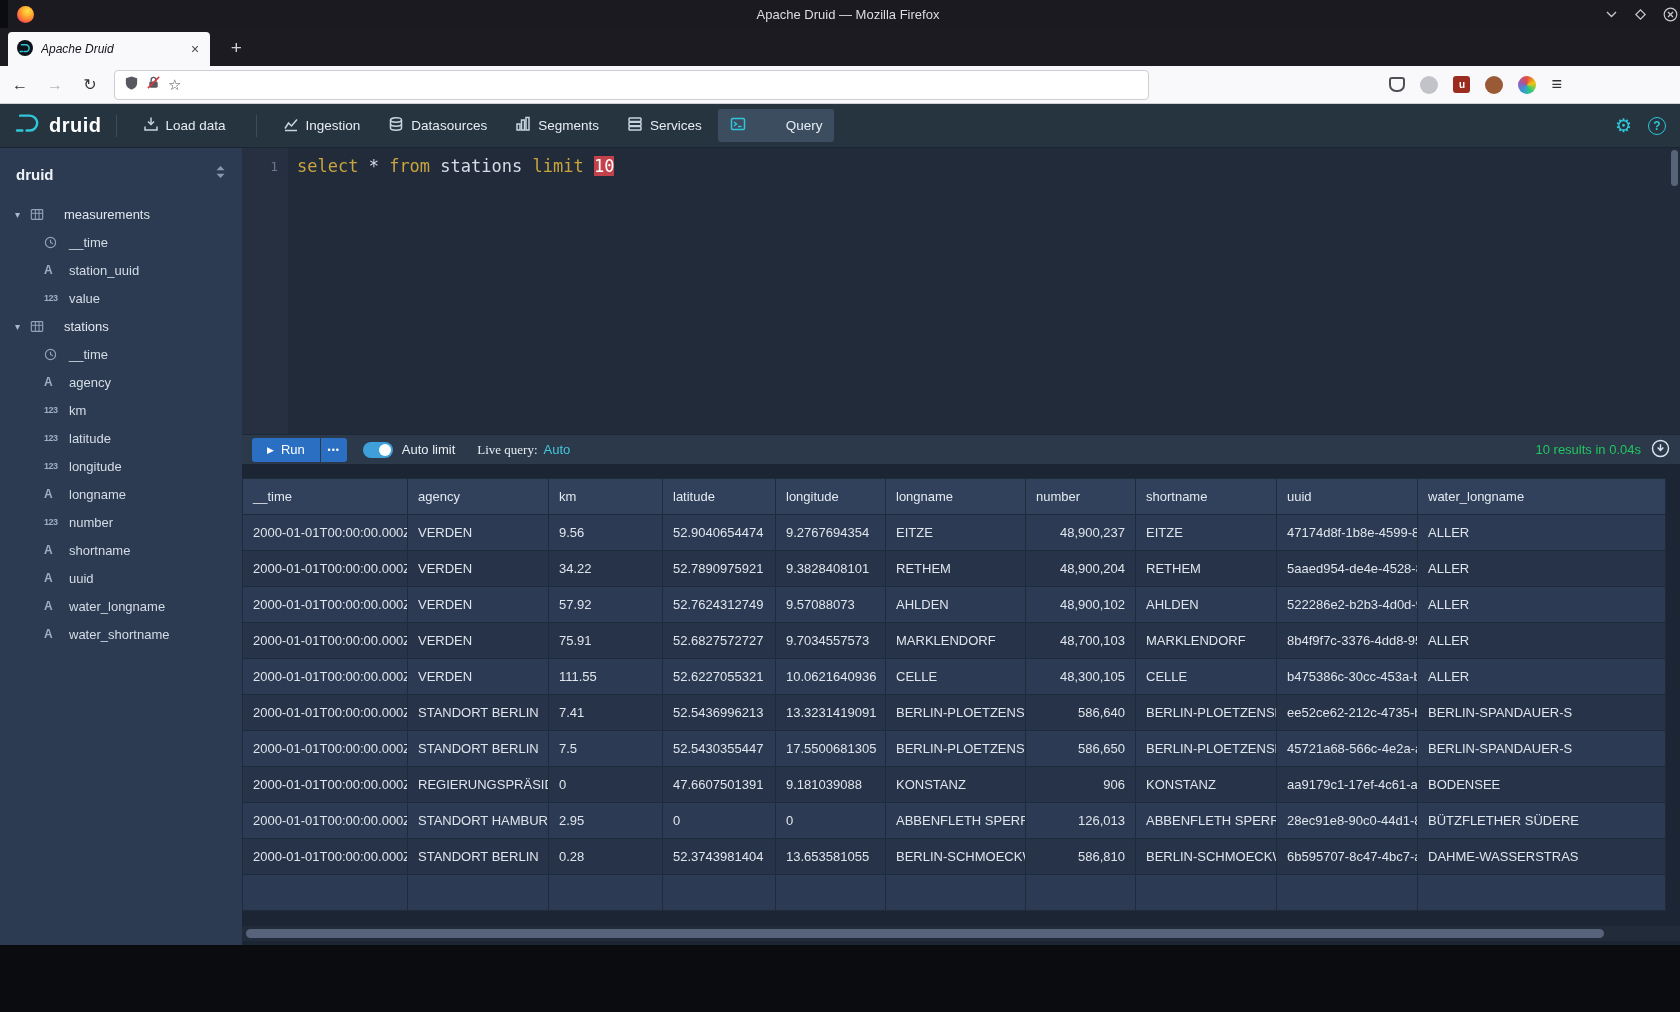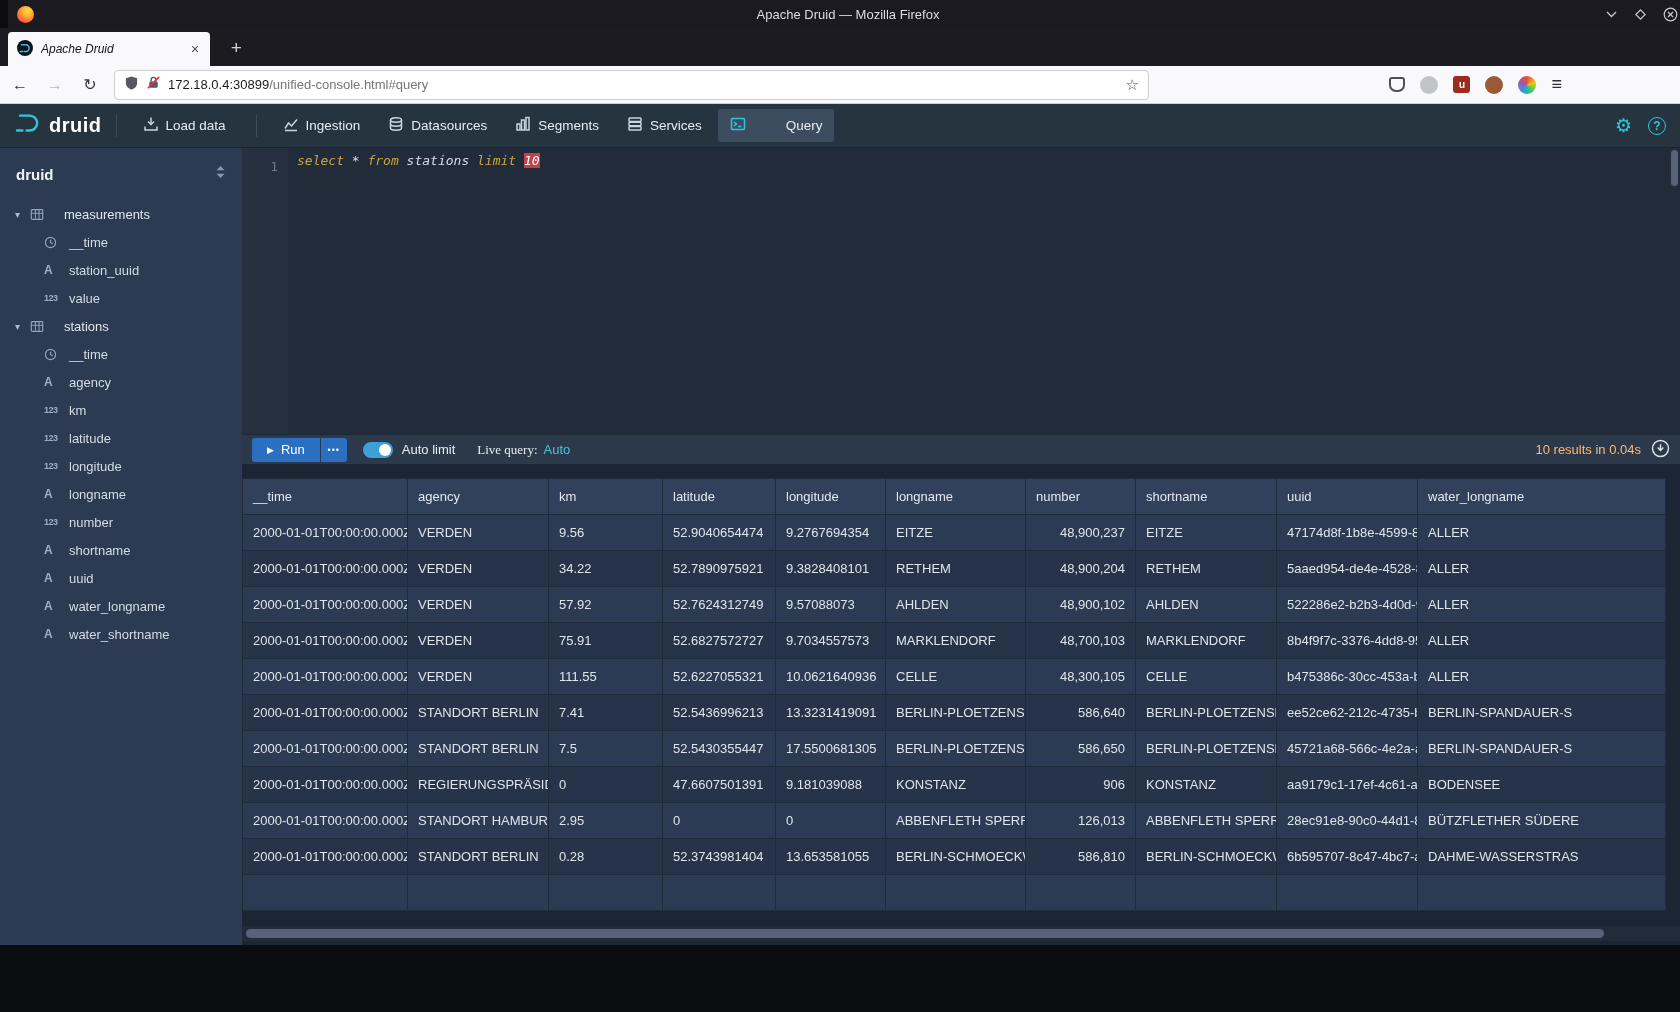--- a/index.html
+++ b/index.html
@@ -82,42 +82,42 @@
   .c-lbl{margin-left:3px; color:#d4dce6;}
   .dt-str{font-size:12px; color:#9fadc0; font-weight:600;}
   .dt-num{font-size:9px; color:#9fadc0; font-weight:bold; letter-spacing:-.5px;}
 
   
   .main{position:absolute; top:148px; left:242px; right:0; height:797px; background:var(--editor);}
   .editor{position:absolute; top:0; left:0; right:0; height:286px; background:var(--editor);}
   .gutter{position:absolute; left:0; top:0; bottom:0; width:46px; background:var(--gutter);}
   .ln{position:absolute; left:0; top:9px; width:36px; text-align:right; color:#6a7689;
     font-family:"DejaVu Sans Mono", monospace; font-size:13px; line-height:19px;}
-  .code-line{position:absolute; left:55px; top:3px; font-family:"DejaVu Sans Mono", monospace;
-    font-size:13px; line-height:19px; color:#d7dde6; white-space:pre;font-style:italic;}
+  .code-line{position:absolute; left:55px; top:9px; font-family:"DejaVu Sans Mono", monospace;
+    font-size:17px; line-height:19px; color:#d7dde6; white-space:pre;}
   .tok-keyword{color:#c9a53f;}
   .tok-plain{color:#d7dde6;}
   .tok-number{background:#c2414b; color:#fff;}
   .edit-scroll{position:absolute; right:2px; top:2px; width:7px; height:36px; background:#566378; border-radius:4px;}
 
   
   .runbar{position:absolute; top:286px; left:0; right:0; height:30px; background:var(--runbar);
     border-top:1px solid #1d2836; display:flex; align-items:center; padding:0 10px;}
   .run-group{display:flex; gap:1px;}
   .run-btn{height:24px; background:var(--blue); border-radius:3px 0 0 3px; color:#fff; font-size:13px;
     display:flex; align-items:center; gap:7px; padding:0 15px;}
   .play{font-size:9px;}
   .more-btn{height:24px; width:26px; background:var(--blue); border-radius:0 3px 3px 0; color:#fff;
     display:flex; align-items:center; justify-content:center; font-size:9px; letter-spacing:1px;}
   .switch{width:30px; height:16px; border-radius:9px; background:#3f9fd8; position:relative; margin-left:16px;}
   .knob{position:absolute; right:2px; top:2px; width:12px; height:12px; border-radius:50%; background:#fff;}
   .rb-label{color:#e8edf2; font-size:13px; margin-left:9px;}
   .live-label{margin-left:22px;font-family:Liberation Serif, serif;}
   .live-value{color:#45c6da; font-size:13px; margin-left:6px;}
-  .rb-right{margin-left:auto; display:flex; align-items:center; gap:10px; color:#fdba74; font-size:13px;}
+  .rb-right{margin-left:auto; display:flex; align-items:center; gap:10px; color:#22c55e; font-size:13px;}
 
   
   .results{position:absolute; top:316px; left:0; right:0; bottom:0; background:var(--gapband); overflow:hidden;}
   table.grid{position:absolute; top:14px; left:0; border-collapse:collapse; table-layout:fixed; width:1423px;}
   .grid th, .grid td{height:36px; padding:0 10px; font-size:13px; border:1px solid var(--line);
     overflow:hidden; white-space:nowrap;}
   .grid th{background:var(--th); color:var(--txt); font-weight:normal; text-align:left;}
   .grid td{color:#dfe5ec;}
   tr.odd td{background:var(--rowA);}
   tr.even td{background:var(--rowB);}
@@ -175,21 +175,20 @@
     <span class="nav-btn">↻</span>
     <div class="urlbar">
       <span><svg width="15" height="16" viewBox="0 0 16 16">
             <path d="M8 1l6 2v5c0 3.5-2.7 6-6 7-3.3-1-6-3.5-6-7V3z" fill="#585860"></path>
           </svg></span>
       <span><svg width="15" height="15" viewBox="0 0 16 16">
             <rect x="3.5" y="7" width="9" height="6.5" rx="1.5" fill="#585860"></rect>
             <path d="M5.5 7V5a2.5 2.5 0 0 1 5 0v2" fill="none" stroke="#585860" stroke-width="1.5"></path>
             <line x1="2" y1="14" x2="14" y2="2" stroke="#d7373f" stroke-width="1.7"></line>
           </svg></span>
-      <span class="url-text"><span class="host">172.18.0.4:30899</span><span class="path">/unified-console.html#query</span></span>
       <span class="star">☆</span>
     </div>
     <div class="toolbar-icons">
       <span class="ext-save"></span>
       <span class="ext-circle"></span>
       <span class="ext-sq">u</span>
       <span class="ext-brown"></span>
       <span class="ext-pin"></span>
       <span class="menu-btn">≡</span>
     </div>

